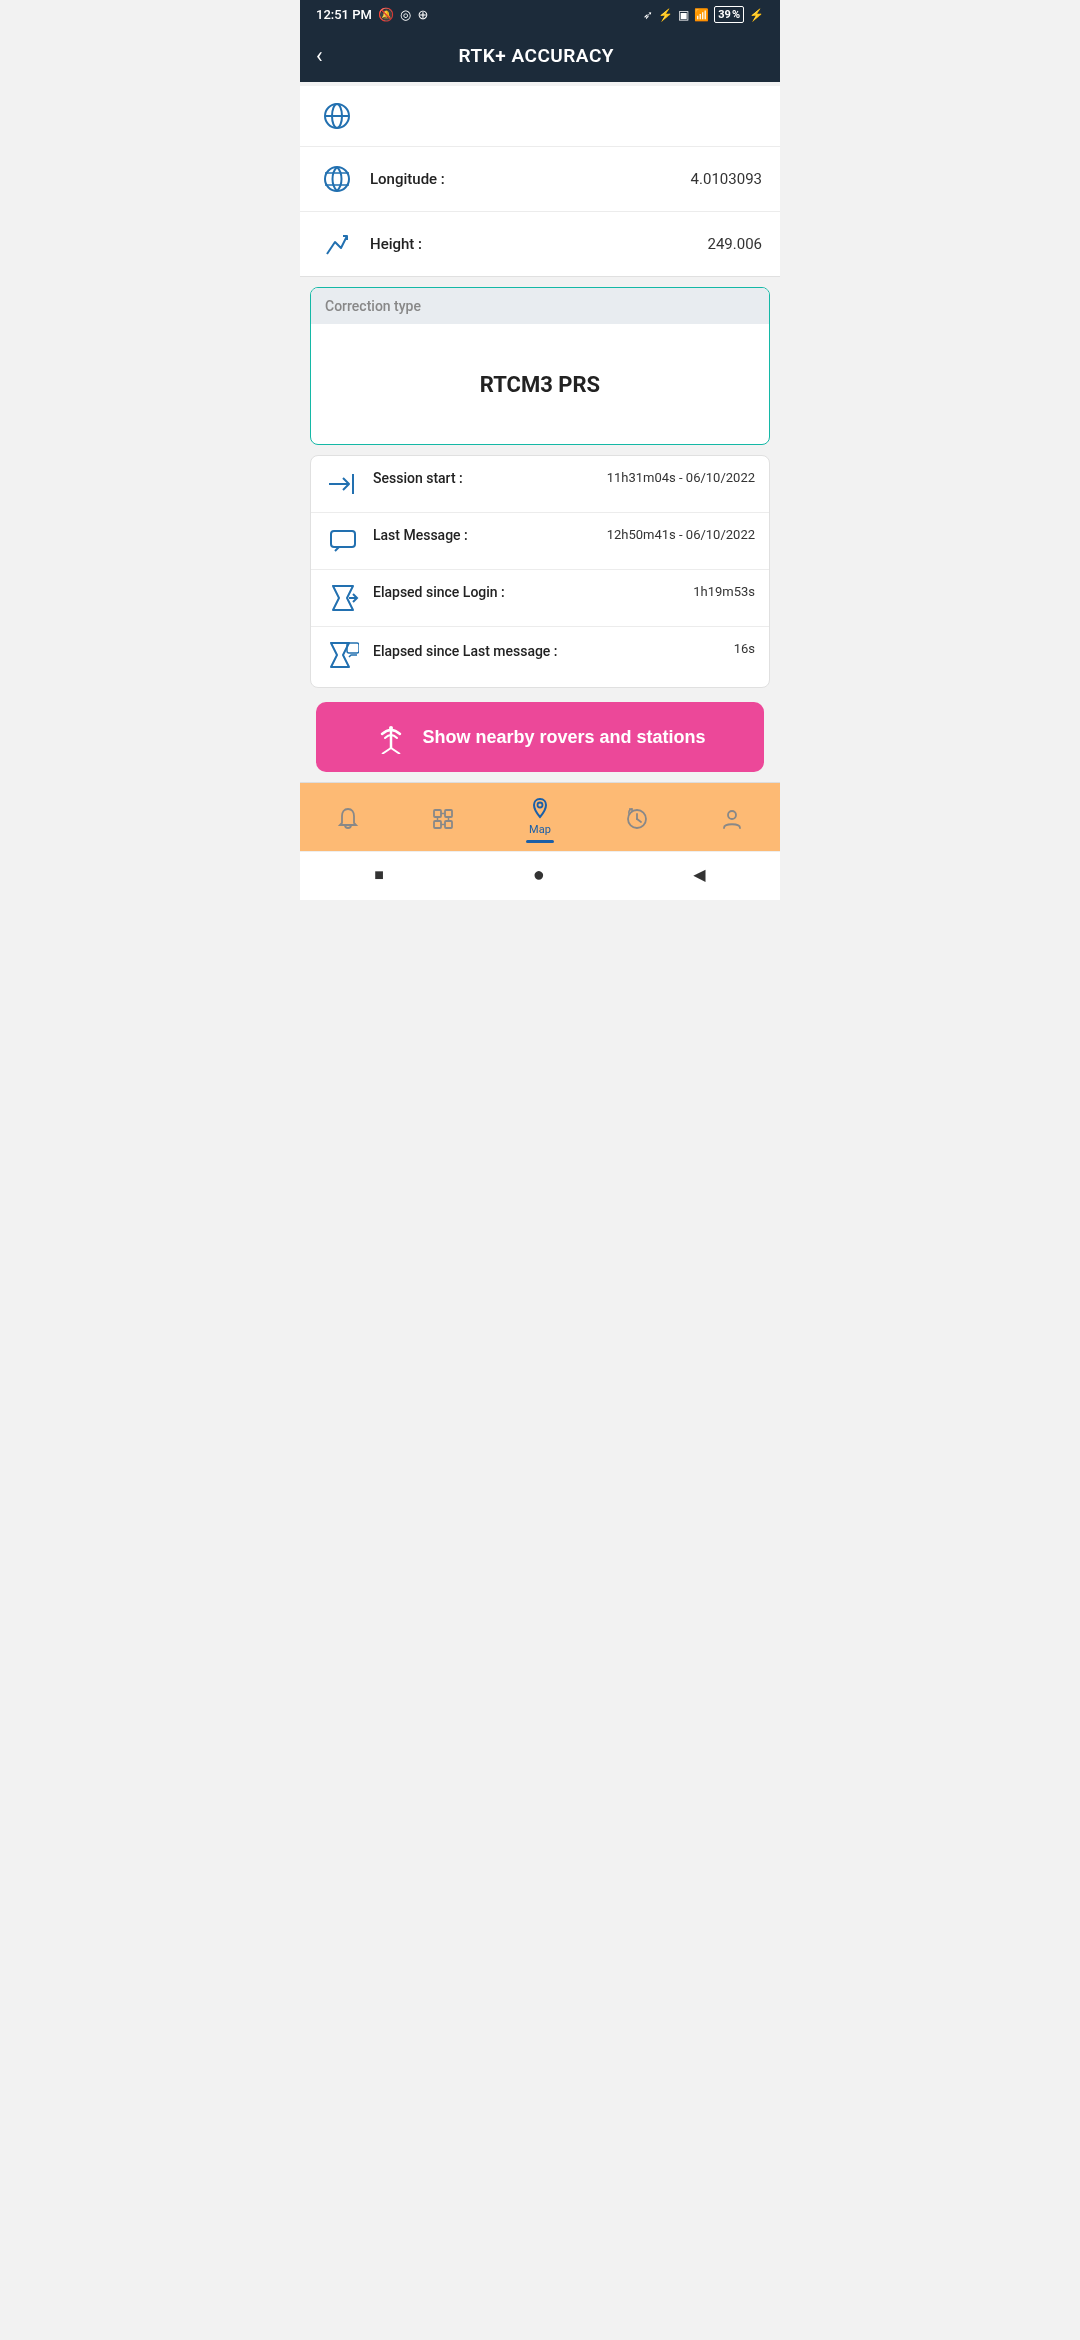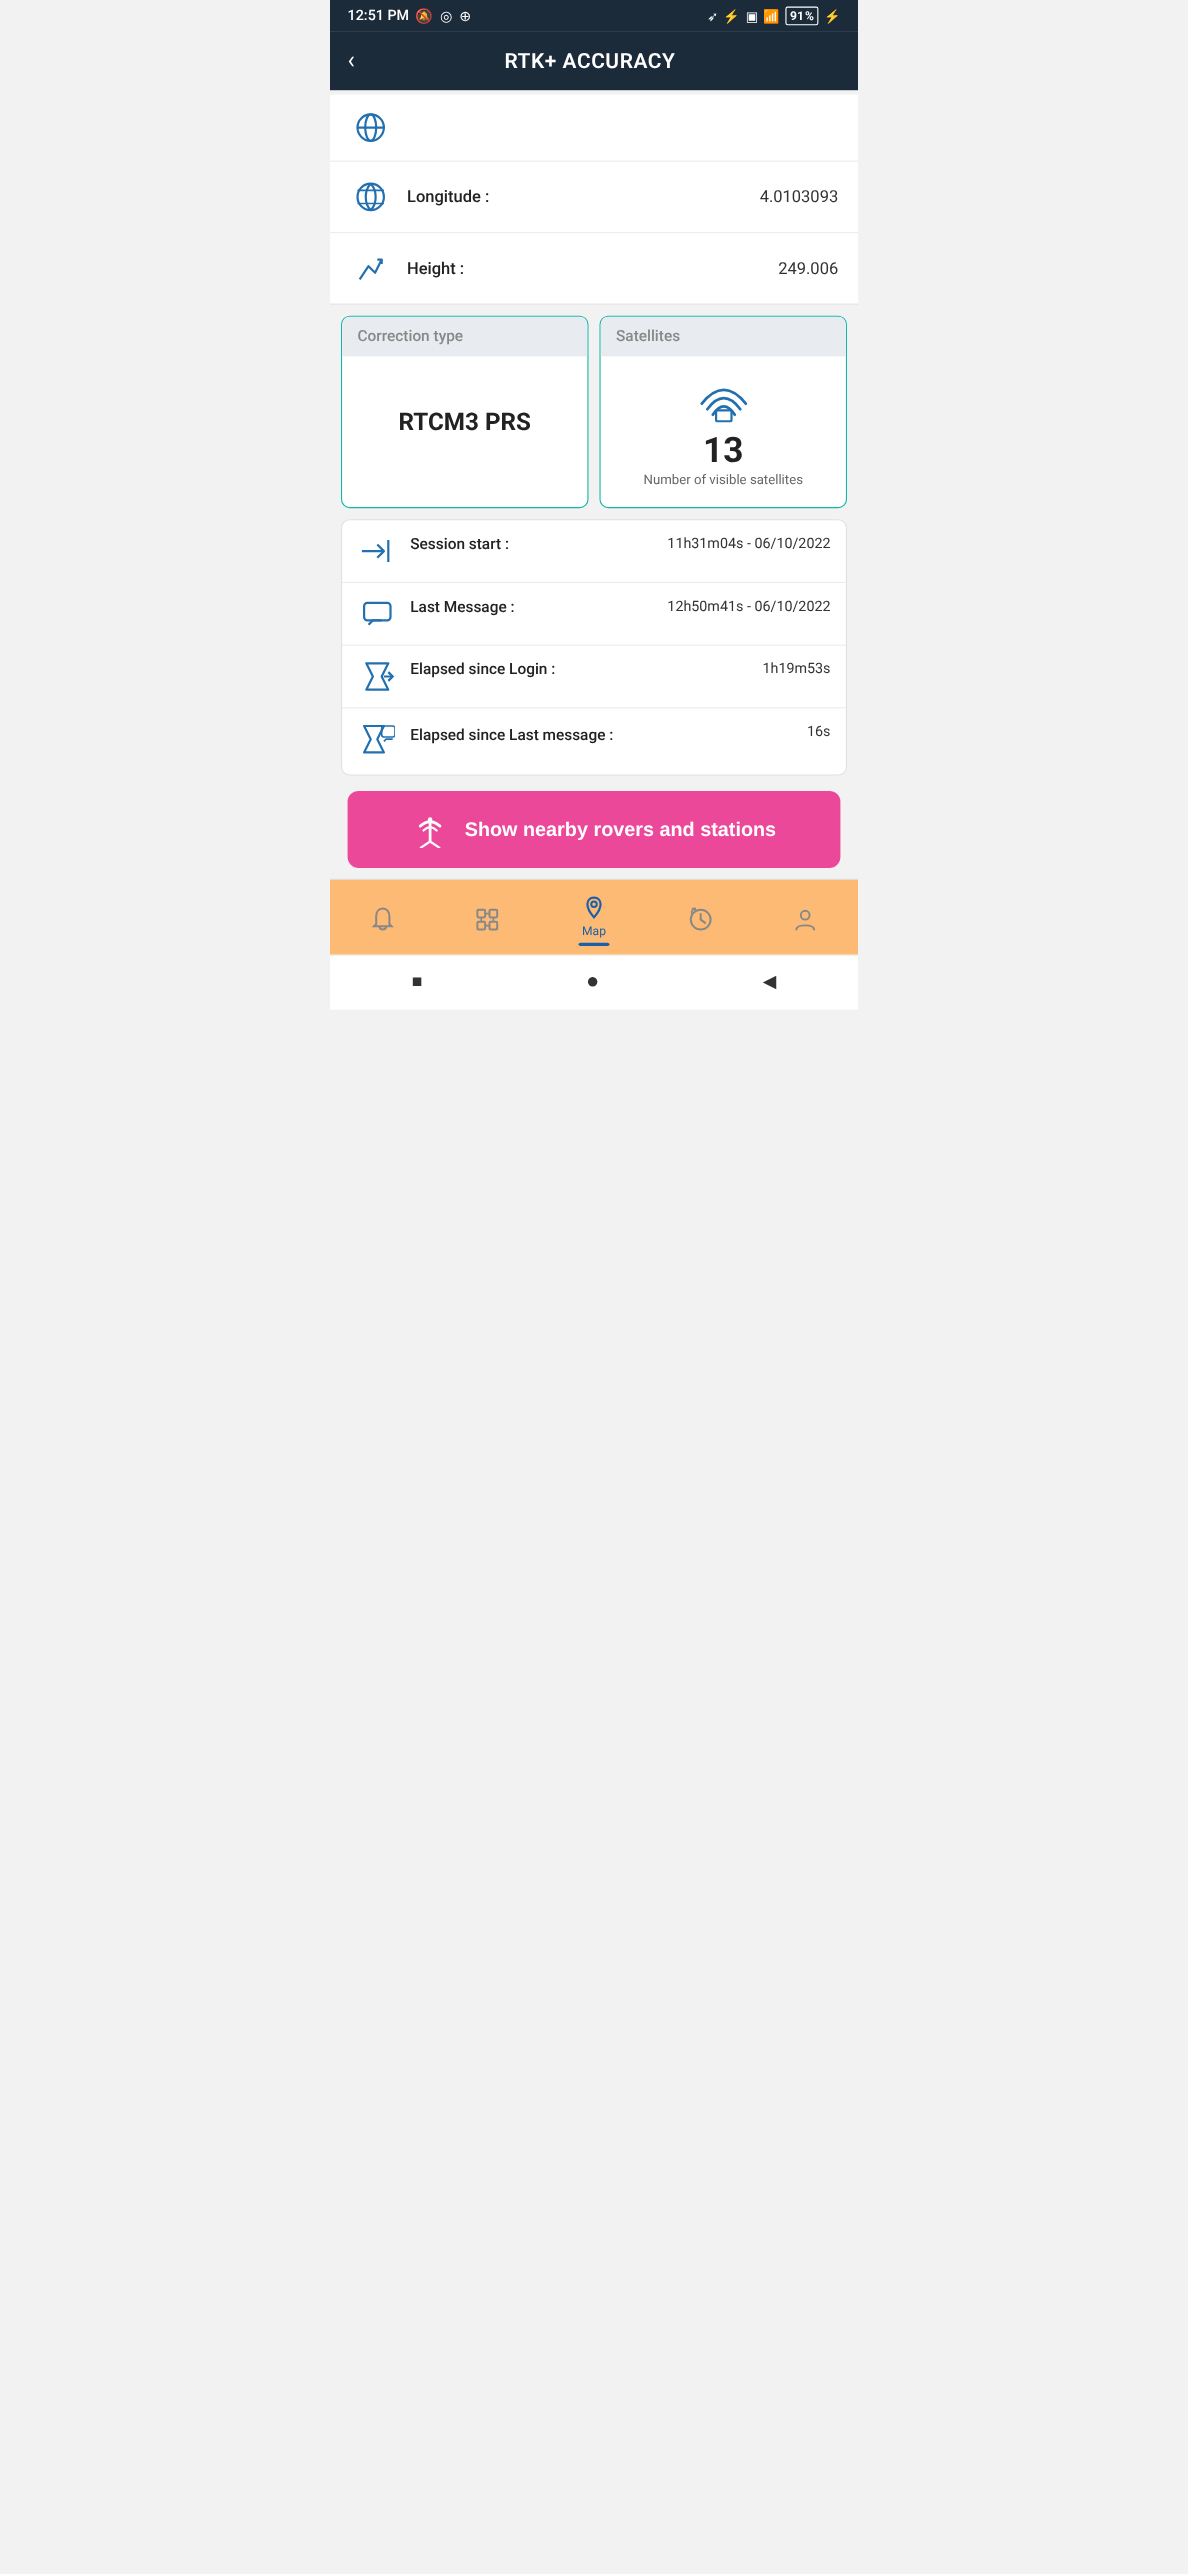--- a/index.html
+++ b/index.html
@@ -260,21 +260,21 @@
     <span>🔕</span>
     <span style="font-size:13px;">◎</span>
     <span style="font-size:13px;">⊕</span>
   </div>
   <div class="right">
     <span>➶</span>
     <span>⚡</span>
     <span>▣</span>
     <span>📶</span>
     <span class="battery-icon">
-      <span>91</span>
+      <span>39</span>
         <span>%</span>
     </span>
     <span>⚡</span>
   </div>
 </div>
 
 <div class="header">
   <span class="back-btn">‹</span>
   <span class="title">RTK+ ACCURACY</span>
 </div>
@@ -318,37 +318,20 @@
 
 <div class="cards-row">
 
   <div class="card">
     <div class="card-header">Correction type</div>
     <div class="card-body">
       <span class="correction-type">RTCM3 PRS</span>
     </div>
   </div>
 
-  <div class="card">
-    <div class="card-header">Satellites</div>
-    <div class="card-body">
-      <div class="sat-icon">
-        <svg width="50" height="42" viewBox="0 0 50 42" fill="none">
-
-          <path d="M10 30 Q25 10 40 30" stroke="#2270b0" stroke-width="2.5" fill="none" stroke-linecap="round"></path>
-          <path d="M15 35 Q25 20 35 35" stroke="#2270b0" stroke-width="2.5" fill="none" stroke-linecap="round"></path>
-          <path d="M5 25 Q25 0 45 25" stroke="#2270b0" stroke-width="2.5" fill="none" stroke-linecap="round"></path>
-
-          <rect x="18" y="31" width="14" height="10" rx="1" stroke="#2270b0" stroke-width="2" fill="none"></rect>
-        </svg>
-      </div>
-      <span class="sat-number">13</span>
-      <span class="sat-label">Number of visible satellites</span>
-    </div>
-  </div>
 </div>
 
 <div class="section-block">
 
   <div class="time-row">
     <div class="t-icon">
       <svg width="32" height="28" viewBox="0 0 32 28" fill="none">
         <line x1="2" y1="14" x2="22" y2="14" stroke="#2270b0" stroke-width="2"></line>
         <polyline points="16,8 22,14 16,20" stroke="#2270b0" stroke-width="2" fill="none" stroke-linejoin="round"></polyline>
         <line x1="26" y1="4" x2="26" y2="24" stroke="#2270b0" stroke-width="2"></line>

